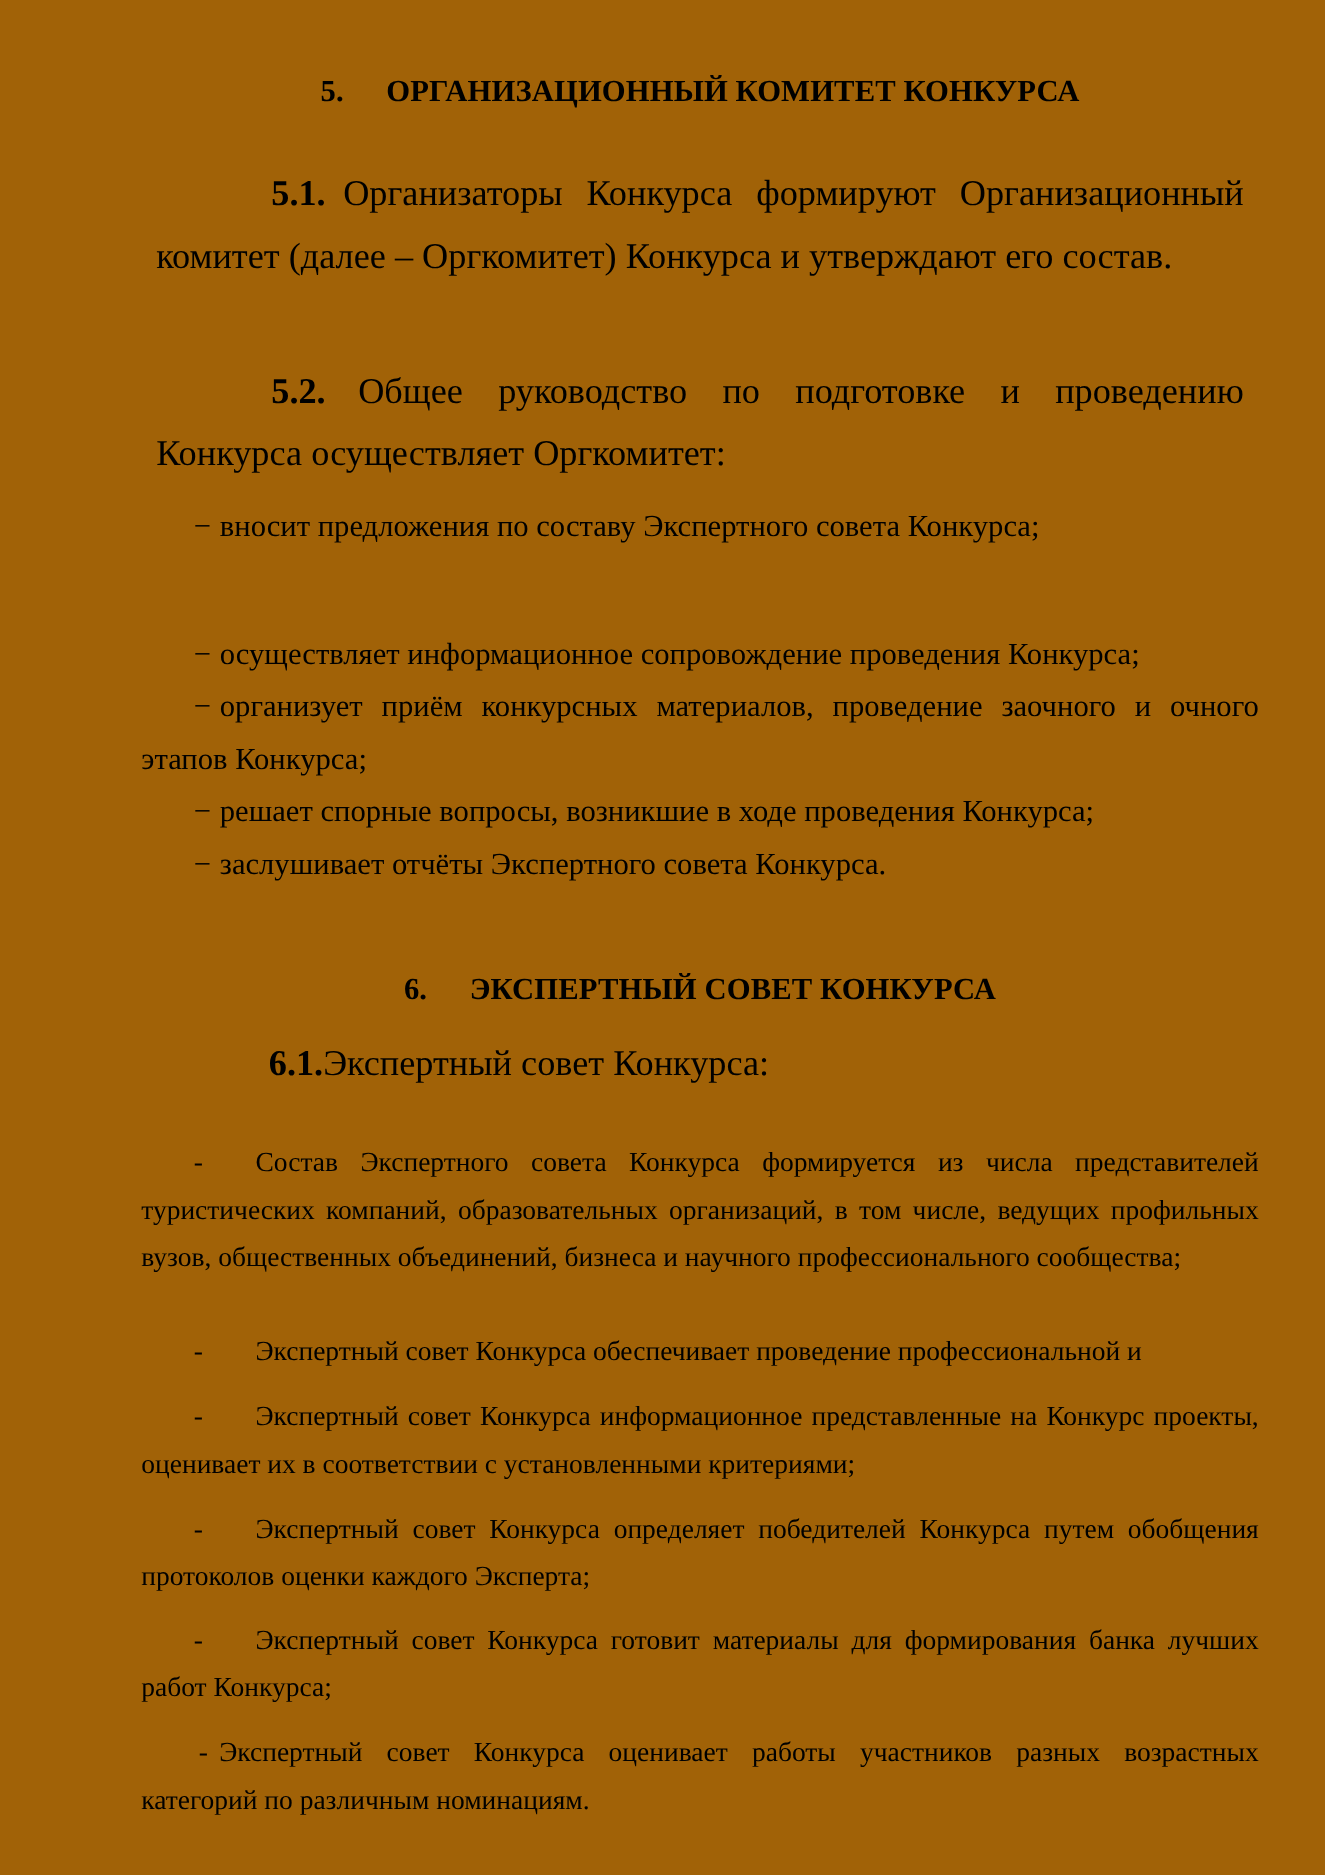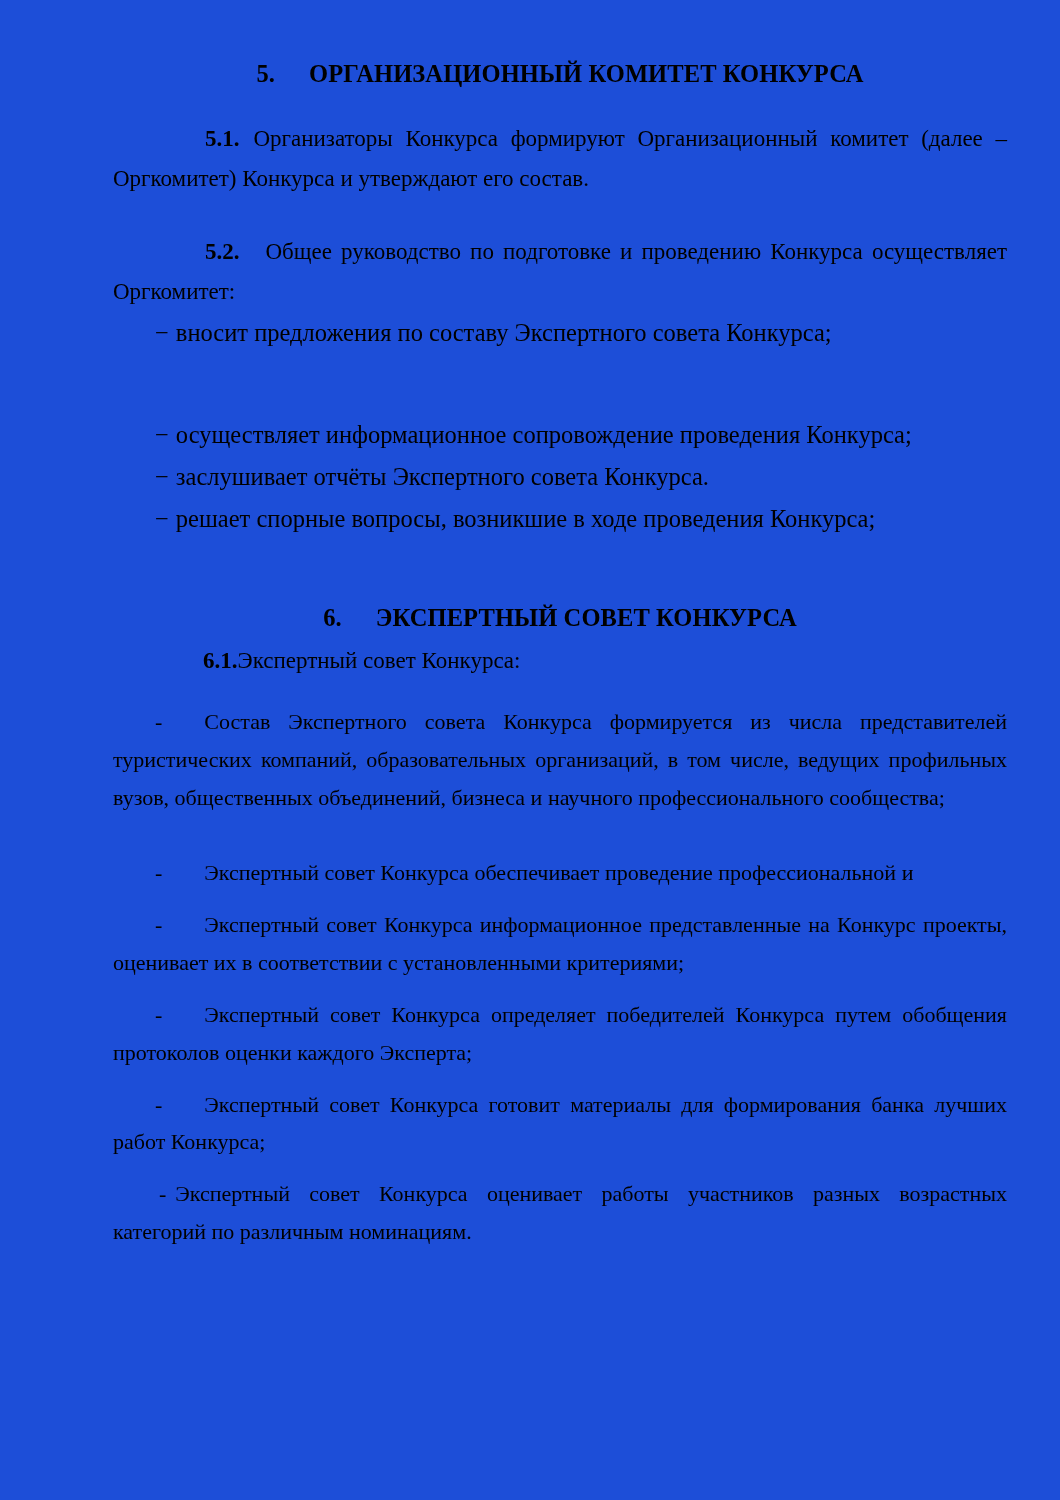--- a/index.html
+++ b/index.html
@@ -12,21 +12,21 @@
     width: 1060px;
     height: 1500px;
     font-family: "Liberation Serif", "DejaVu Serif", serif;
     color: #000000;
     -webkit-font-smoothing: antialiased;
   }
   .page {
     position: relative;
     width: 1060px;
     height: 1500px;
-    background: #1d4ed8;
+    background: #a16207;
     box-sizing: border-box;
     padding: 0;
     overflow: hidden;
     text-decoration: underline;
   }
   .content {
     position: absolute;
     left: 113px;
     top: 0;
     width: 894px; 
@@ -44,25 +44,25 @@
   .heading .num {
     font-weight: bold;
   }
   .heading .tab {
     display: inline-block;
     width: 34px;
   }
 
   
   .para {
-    font-size: 23px;
+    font-size: 29px;
     line-height: 1.72;
     text-align: justify;
     text-justify: inter-word;
-    margin: 0;
+    margin: 12px;
   }
   .para.first-indent {
     text-indent: 92px;
   }
   .para .lbl {
     font-weight: bold;
   }
   
   .para .gap-sm { display: inline-block; width: 14px; }
   .para .gap-md { display: inline-block; width: 26px; }
@@ -134,24 +134,25 @@
 
     <p class="para first-indent"><span class="lbl">5.2.</span><span class="gap-md"></span><span>Общее руководство по подготовке и проведению Конкурса осуществляет Оргкомитет:</span></p>
 
     <p class="bullet"><span class="dash">−</span><span class="dash-gap"></span><span class="lastline">вносит предложения по составу Экспертного совета Конкурса;</span></p>
 
     <div class="spacer-line"></div>
     <div class="gap-18"></div>
 
     <p class="bullet"><span class="dash">−</span><span class="dash-gap"></span><span class="lastline">осуществляет информационное сопровождение проведения Конкурса;</span></p>
 
+    <p class="bullet"><span class="dash">−</span><span class="dash-gap"></span><span>организует приём конкурсных материалов, проведение заочного и очного этапов Конкурса;</span></p>
+
+    <p class="bullet"><span class="dash">−</span><span class="dash-gap"></span><span class="lastline">решает спорные вопросы, возникшие в ходе проведения Конкурса;</span></p>
 
     <p class="bullet"><span class="dash">−</span><span class="dash-gap"></span><span class="lastline">заслушивает отчёты Экспертного совета Конкурса.</span></p>
-
-    <p class="bullet"><span class="dash">−</span><span class="dash-gap"></span><span class="lastline">решает спорные вопросы, возникшие в ходе проведения Конкурса;</span></p>
 
     <div class="gap-62"></div>
 
     <div class="heading"><span class="num">6.</span><span class="tab"></span><span>ЭКСПЕРТНЫЙ СОВЕТ КОНКУРСА</span></div>
 
     <div class="gap-8"></div>
 
     <p class="para" style="text-indent:90px;"><span class="lbl">6.1.</span><span class="nbspgap"></span><span class="lastline">Экспертный совет Конкурса:</span></p>
 
     <div class="gap-22"></div>

